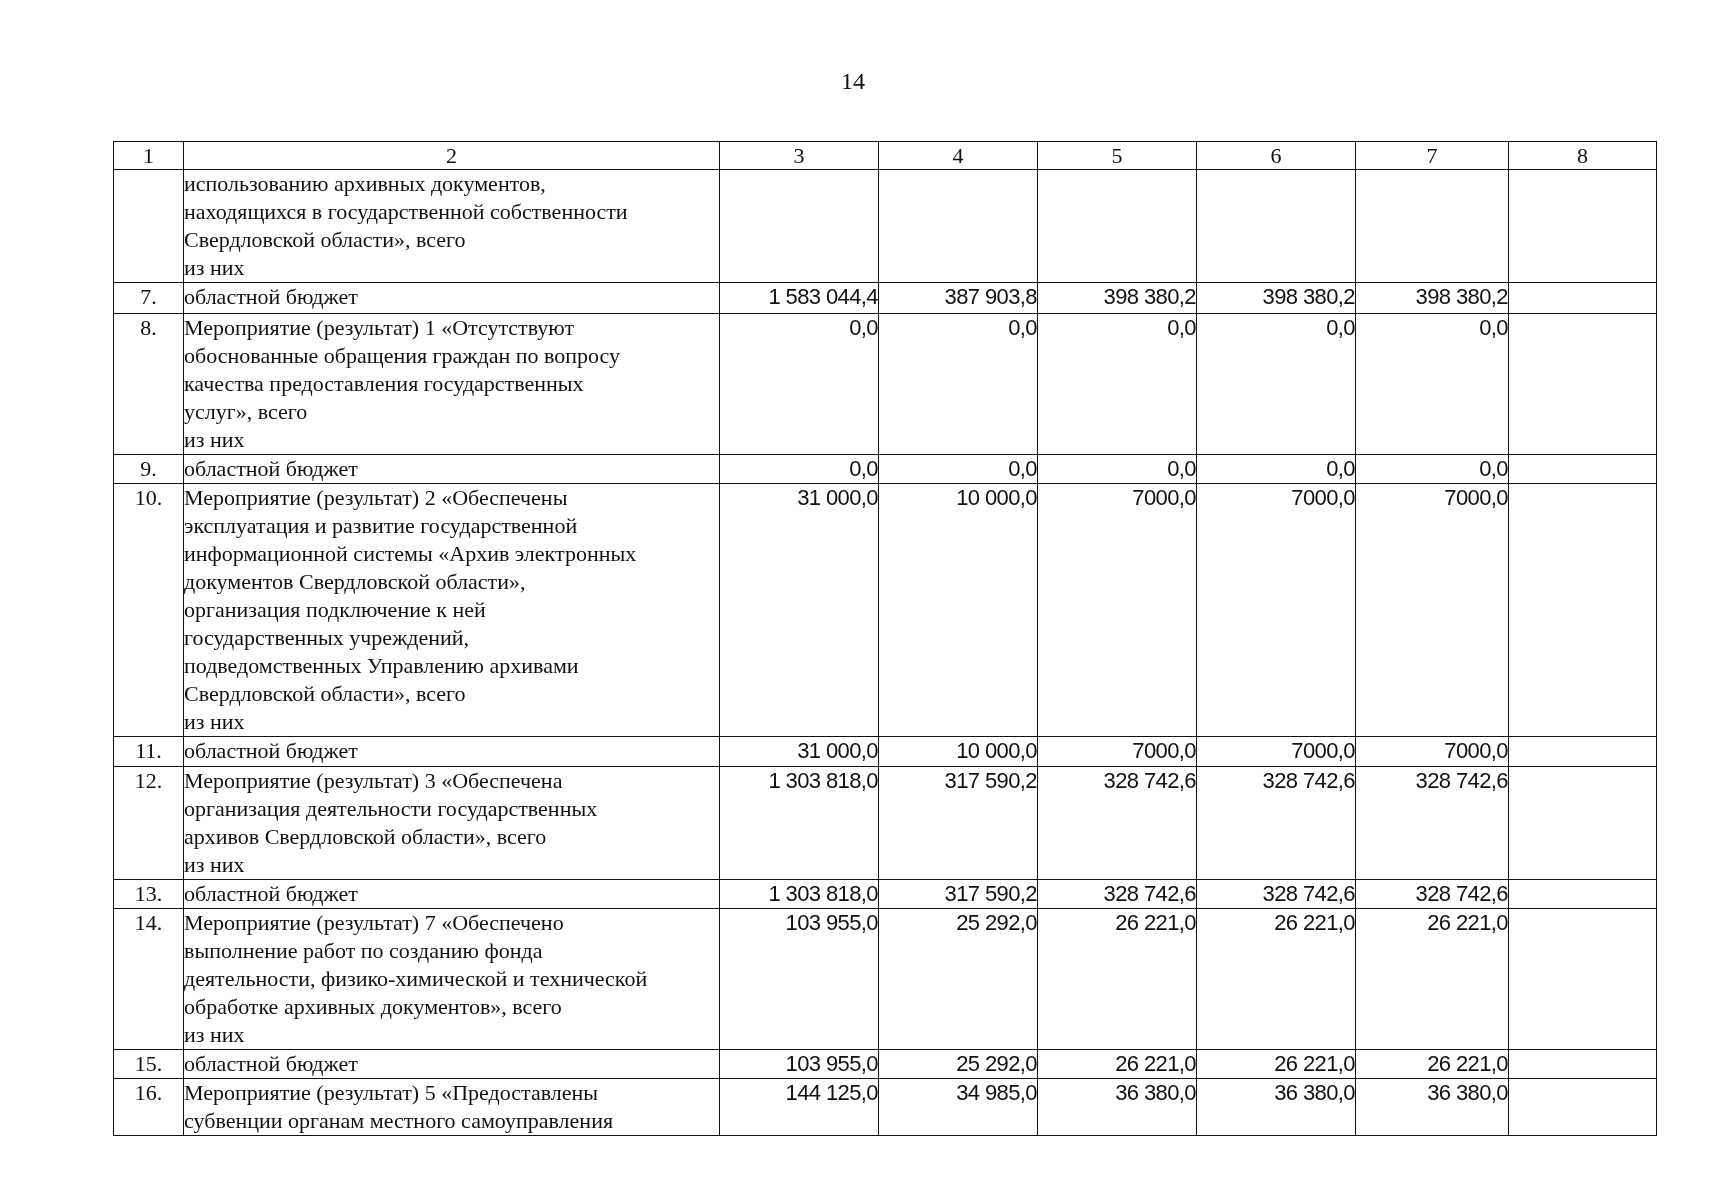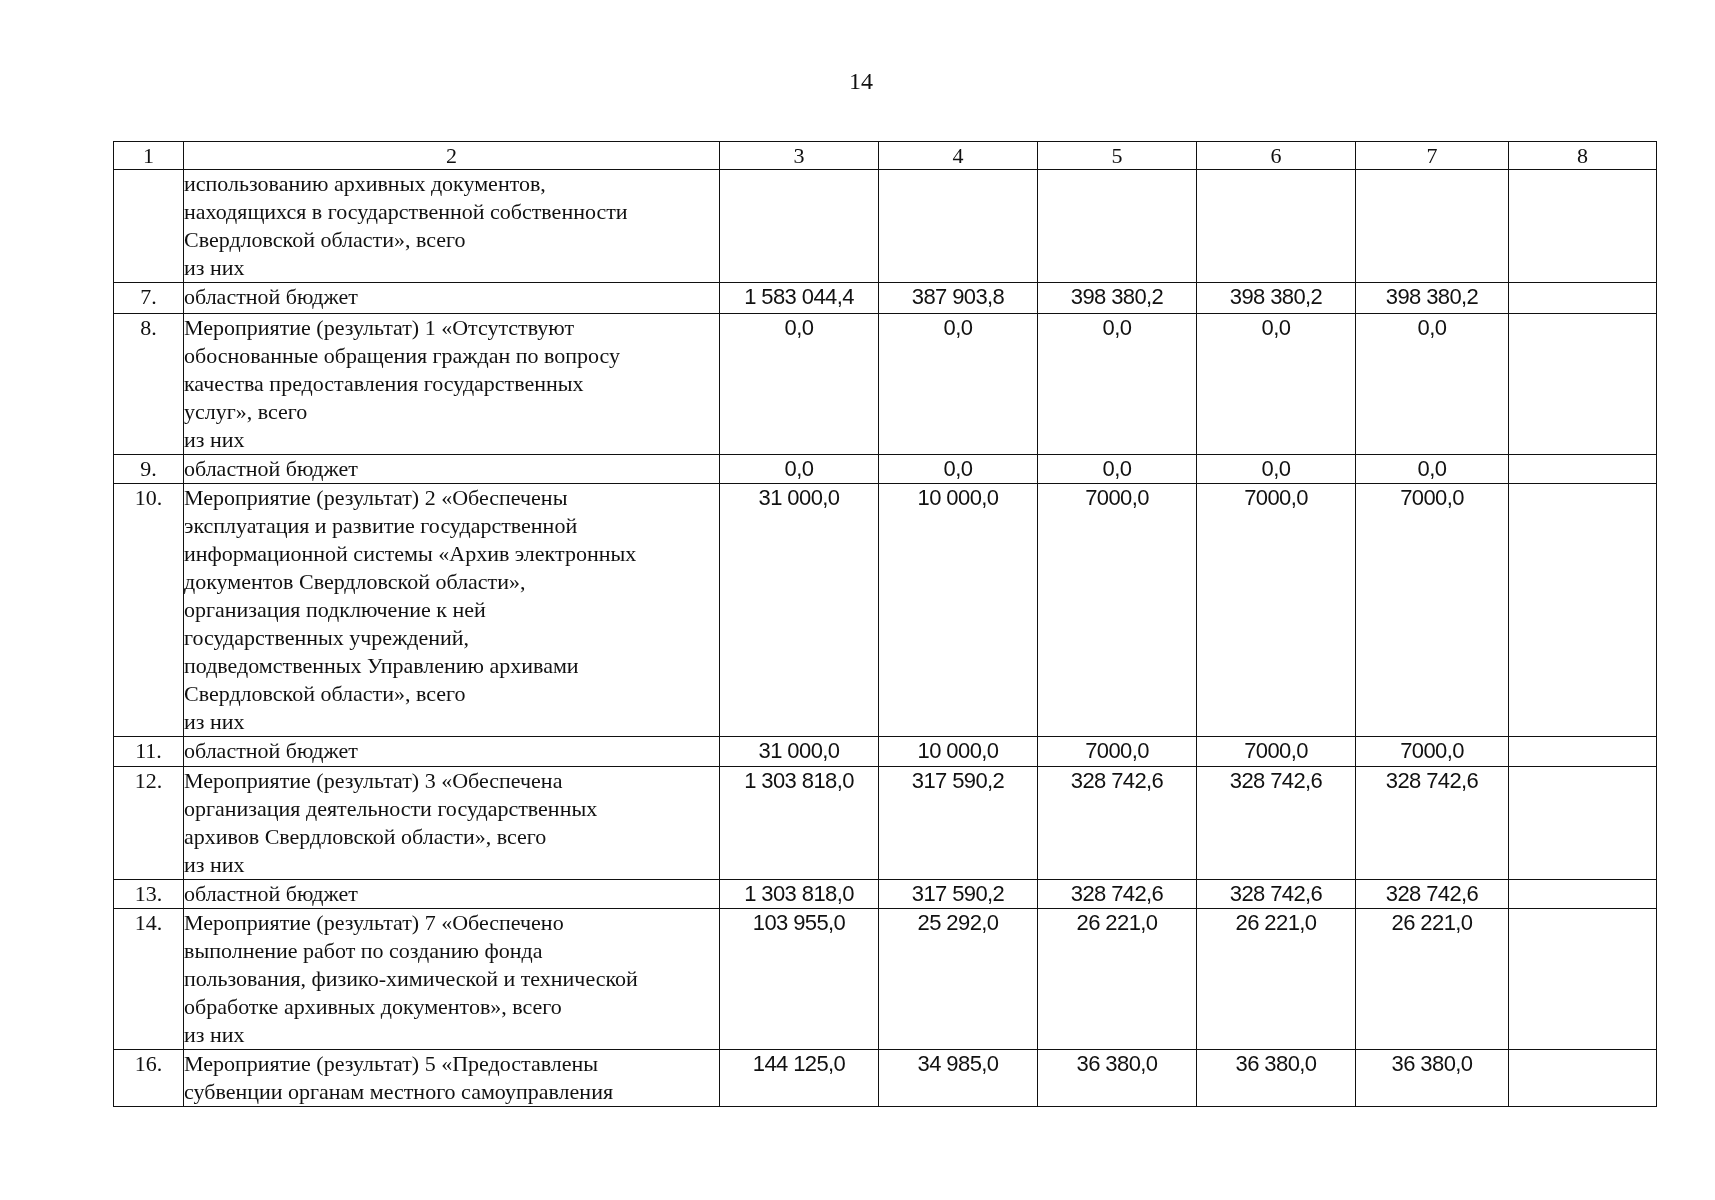--- a/index.html
+++ b/index.html
@@ -1,26 +1,26 @@
 <!DOCTYPE html>
 <html><head>
 <meta charset="utf-8">
 <style>
   html, body { margin: 0; padding: 0; background: #ffffff; }
   body { width: 1715px; height: 1200px; position: relative; overflow: hidden;
          font-family: "Liberation Serif", "DejaVu Serif", serif; color: #111; }
-  .page-number { position: absolute; left: 833px; top: 68px; width: 40px; text-align: right;
+  .page-number { position: absolute; left: 833px; top: 68px; width: 40px; text-align: center;
                  font-size: 24px; }
   table.budget { position: absolute; left: 113px; top: 141px; border-collapse: collapse;
                  table-layout: fixed; width: 1543px; }
   table.budget td { border: 1.6px solid #111; padding: 0; vertical-align: top;
                     font-size: 22px; line-height: 28px; overflow: hidden; }
   td.num { text-align: center; padding-top: 1px; }
   td.desc { padding-left: 12px; padding-right: 4px; }
-  td.val { text-align: center; font-family: "Liberation Sans Narrow", "Liberation Sans", sans-serif;
+  td.val { text-align: right; font-family: "Liberation Sans Narrow", "Liberation Sans", sans-serif;
            font-size: 21px; letter-spacing: -0.6px; }
   tr.hdr td { text-align: center; height: 27px; line-height: 27px; }
   .line { display: block; white-space: nowrap; }
 </style>
 </head>
 <body>
 
 <div class="page-number">14</div>
 
 <table class="budget">
@@ -157,23 +157,35 @@
         <td class="val">328 742,6</td>
         <td class="val">328 742,6</td>
         <td class="val">328 742,6</td>
         <td></td>
       </tr>
       <tr style="height: 140px;">
         <td class="num">14.</td>
         <td class="desc">
           <span class="line">Мероприятие (результат) 7 «Обеспечено</span>
           <span class="line">выполнение работ по созданию фонда</span>
-          <span class="line">пользования, физико-химической и технической</span>
+          <span class="line">деятельности, физико-химической и технической</span>
           <span class="line">обработке архивных документов», всего</span>
           <span class="line">из них</span>
+        </td>
+        <td class="val">103 955,0</td>
+        <td class="val">25 292,0</td>
+        <td class="val">26 221,0</td>
+        <td class="val">26 221,0</td>
+        <td class="val">26 221,0</td>
+        <td></td>
+      </tr>
+      <tr style="height: 29px;">
+        <td class="num">15.</td>
+        <td class="desc">
+          <span class="line">областной бюджет</span>
         </td>
         <td class="val">103 955,0</td>
         <td class="val">25 292,0</td>
         <td class="val">26 221,0</td>
         <td class="val">26 221,0</td>
         <td class="val">26 221,0</td>
         <td></td>
       </tr>
       <tr style="height: 57px;">
         <td class="num">16.</td>

